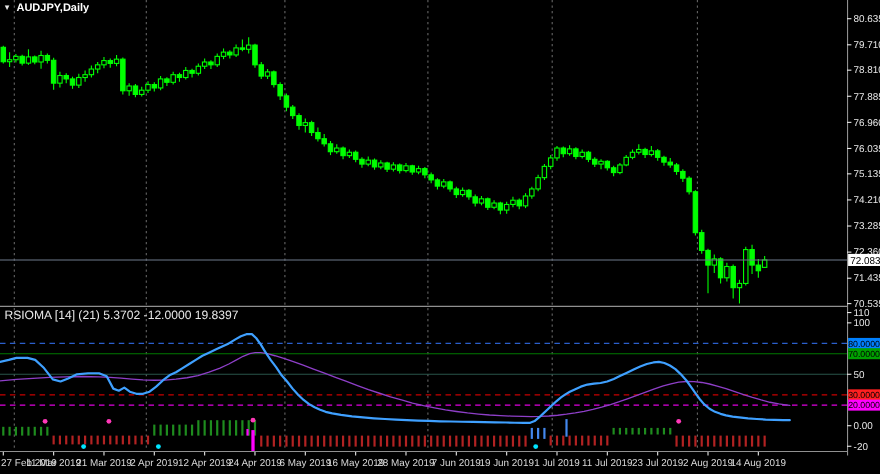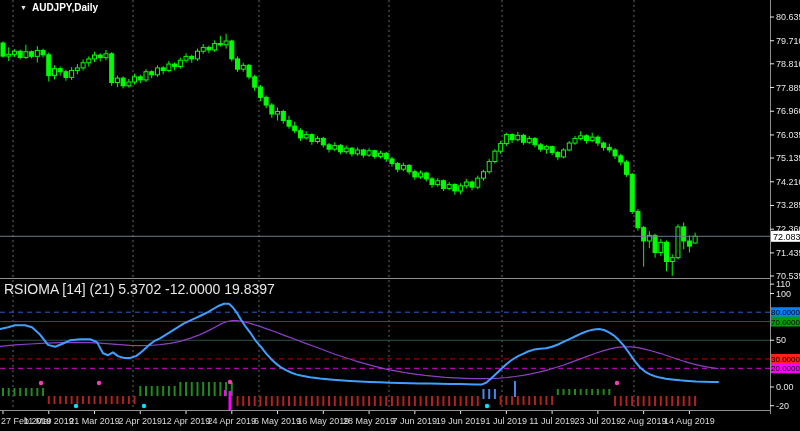--- a/index.html
+++ b/index.html
@@ -2,27 +2,27 @@
 <html><head>
 <meta charset="utf-8">
 <style>
   html,body{margin:0;padding:0;background:#1a1a1a;}
   .chart-window{
     position:relative;width:800px;height:431px;background:#000;
     overflow:hidden;font-family:"Liberation Sans",sans-serif;
   }
   .chart-window svg{position:absolute;left:0;top:0;}
   .title-bar{
-    position:absolute;left:20px;top:2px;color:#ffffff;font-size:10px;
+    position:absolute;left:3px;top:2px;color:#ffffff;font-size:10px;
     display:flex;align-items:center;gap:5px;z-index:5;white-space:pre;
   }
   .title-bar .arrow{font-size:7px;line-height:10px;color:#e8e8e8;cursor:pointer;}
   .title-bar .sym{font-weight:700;}
   .ind-label{
-    position:absolute;left:4px;top:281px;color:#e8e8e8;font-size:14px;z-index:5;white-space:pre;
+    position:absolute;left:4px;top:281px;color:#e8e8e8;font-size:11px;z-index:5;white-space:pre;
   }
   text{font-family:"Liberation Sans",sans-serif;}
 </style>
 </head>
 <body>
 
 <div class="chart-window">
 
   <div class="title-bar">
     <span class="arrow">▼</span><span class="sym">AUDJPY,Daily</span>

